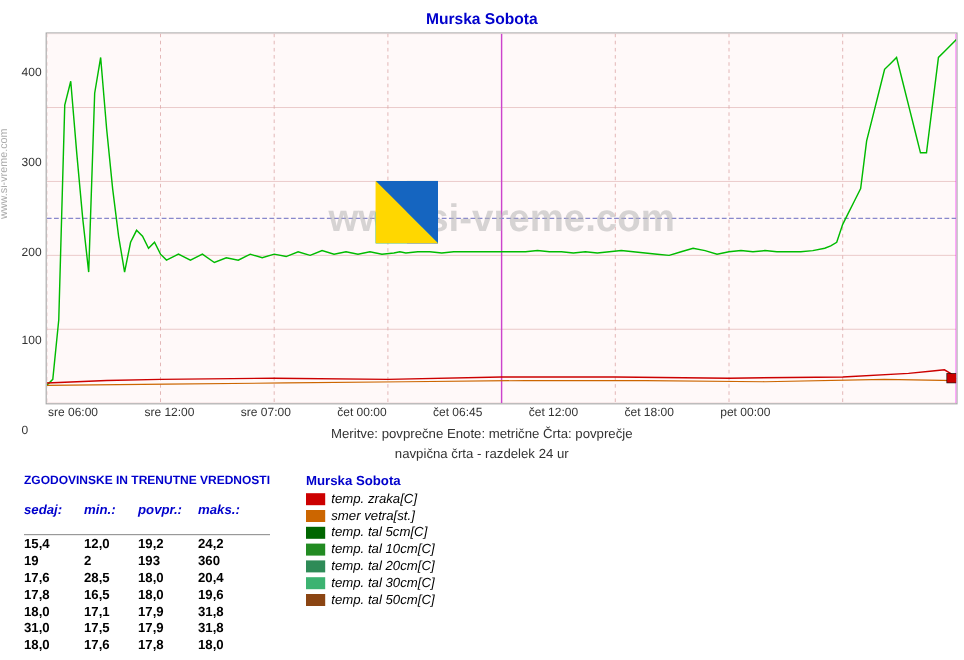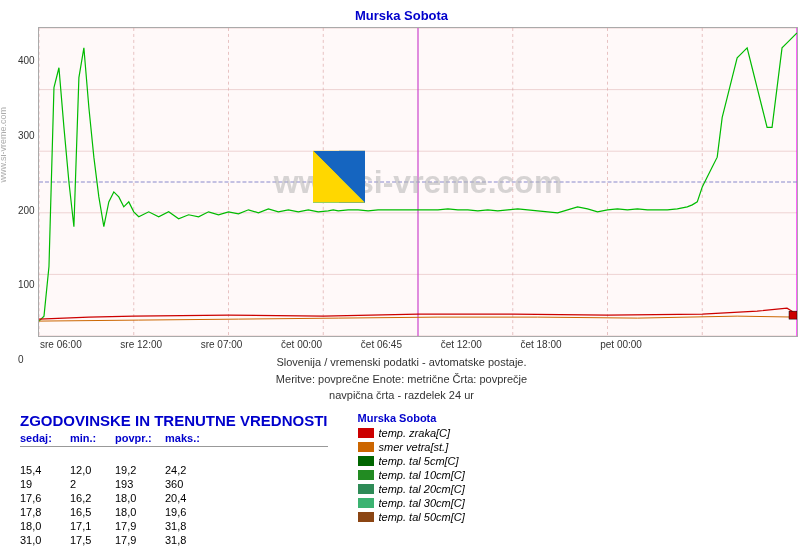--- a/index.html
+++ b/index.html
@@ -62,39 +62,41 @@
     .bottom-section {
       display: flex;
       padding: 8px 20px 0 20px;
       gap: 30px;
     }
     .stats-table {
       font-size: 11px;
     }
     .stats-title {
       font-weight: bold;
-      font-size: 15px;
-      margin-bottom: 3px;
+      font-size: 10px;
+      margin-bottom: 13px;
       color: #00c;
     }
     .stats-header {
       display: grid;
       grid-template-columns: 50px 45px 50px 50px;
       font-weight: bold;
       font-size: 11px;
       color: #00c;
       border-bottom: 1px solid #999;
-      padding-bottom: 2px;
-      margin-bottom: 16px;
+      padding-bottom: 14px;
+      margin-bottom: 1px;
+      font-style: italic;
     }
     .stats-row {
       display: grid;
       grid-template-columns: 50px 45px 50px 50px;
       font-size: 11px;
       padding: 1px 0;
+      font-weight: bold;
     }
     .legend-section {
       font-size: 11px;
     }
     .legend-title {
       font-weight: bold;
       color: #00c;
       margin-bottom: 3px;
     }
     .legend-item {
@@ -337,21 +339,20 @@
         <span>čet 00:00</span>
         <span>čet 06:45</span>
         <span>čet 12:00</span>
         <span>čet 18:00</span>
         <span>pet 00:00</span>
       </div>
     </div>
   </div>
 
   <div class="description">
-    <div>Slovenija / vremenski podatki - avtomatske postaje.</div>
     <div>Meritve: povprečne  Enote: metrične  Črta: povprečje</div>
     <div>navpična črta - razdelek 24 ur</div>
   </div>
 
   <div class="bottom-section">
 
     <div class="stats-table">
       <div class="stats-title">ZGODOVINSKE IN TRENUTNE VREDNOSTI</div>
       <div class="stats-header">
         <span>sedaj:</span>
@@ -366,21 +367,21 @@
           <span>24,2</span>
       </div>
       <div class="stats-row">
         <span>19</span>
           <span>2</span>
           <span>193</span>
           <span>360</span>
       </div>
       <div class="stats-row">
         <span>17,6</span>
-          <span>16,2</span>
+          <span>28,5</span>
           <span>18,0</span>
           <span>20,4</span>
       </div>
       <div class="stats-row">
         <span>17,8</span>
           <span>16,5</span>
           <span>18,0</span>
           <span>19,6</span>
       </div>
       <div class="stats-row">

